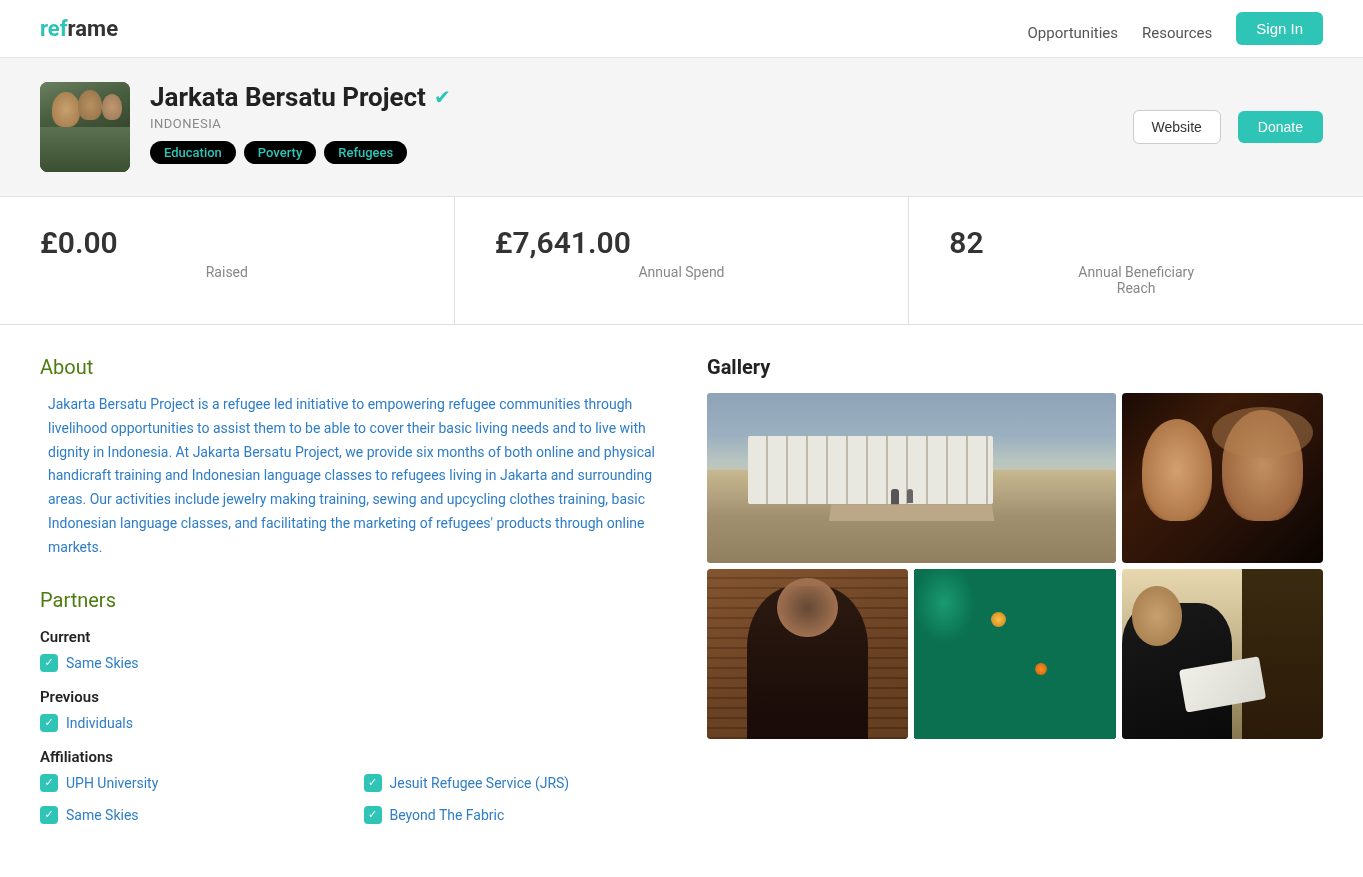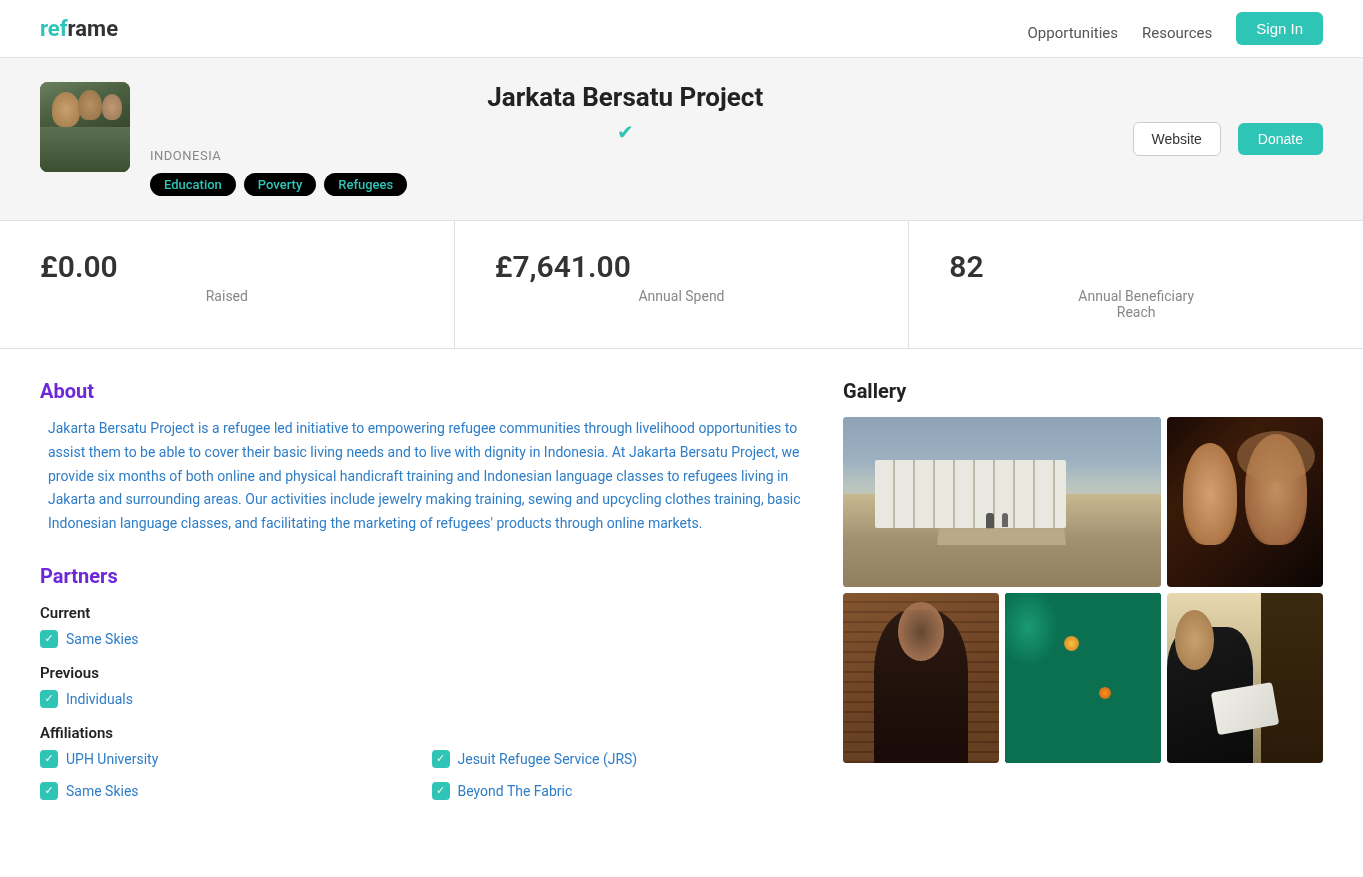--- a/index.html
+++ b/index.html
@@ -64,21 +64,20 @@
         linear-gradient(180deg, #6B8E6B 0%, #5A7A5A 50%, #4A6A4A 100%);
     }
     .profile-info {
       flex: 1;
     }
     .profile-title-row {
       display: flex;
       align-items: center;
       gap: 8px;
       margin-bottom: 4px;
-      flex-direction: column;
     }
     .profile-name {
       font-size: 26px;
       font-weight: 700;
       color: #222;
     }
     .verified-icon {
       color: #2ec4b6;
       font-size: 20px;
     }
@@ -159,28 +158,28 @@
       display: flex;
       gap: 0;
       padding: 30px 40px;
       max-width: 1363px;
     }
     .left-col {
       flex: 1;
       padding-right: 40px;
     }
     .right-col {
-      width: 480px;
+      width: 616px;
     }
 
     
     .section-title {
       font-size: 20px;
-      font-weight: 700;
-      color: #6d28d9;
+      font-weight: 400;
+      color: #4d7c0f;
       margin-bottom: 14px;
     }
     .about-text {
       font-size: 14px;
       line-height: 1.7;
       color: #2e7dc7;
       margin-bottom: 28px;
       margin-left: 8px;
     }
 

